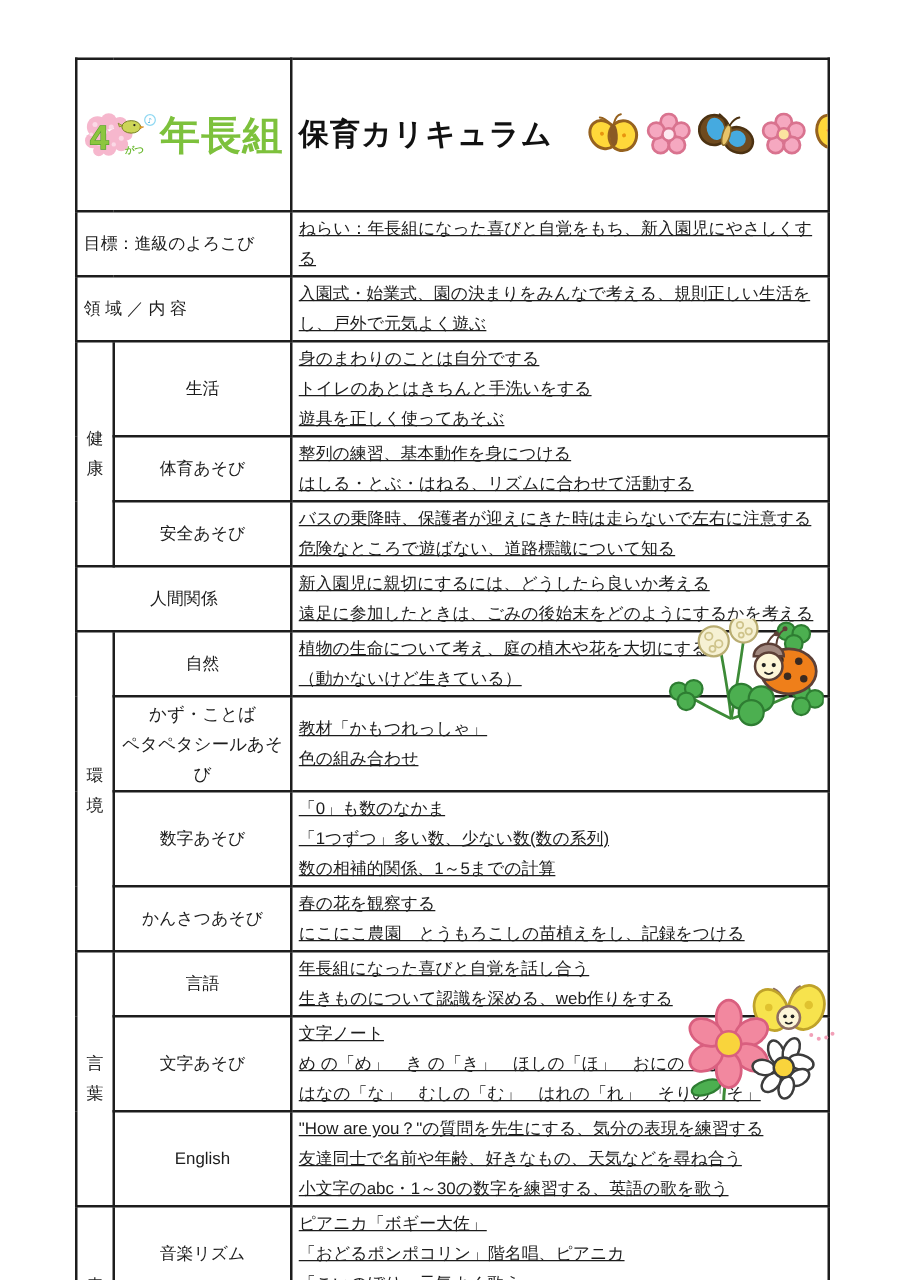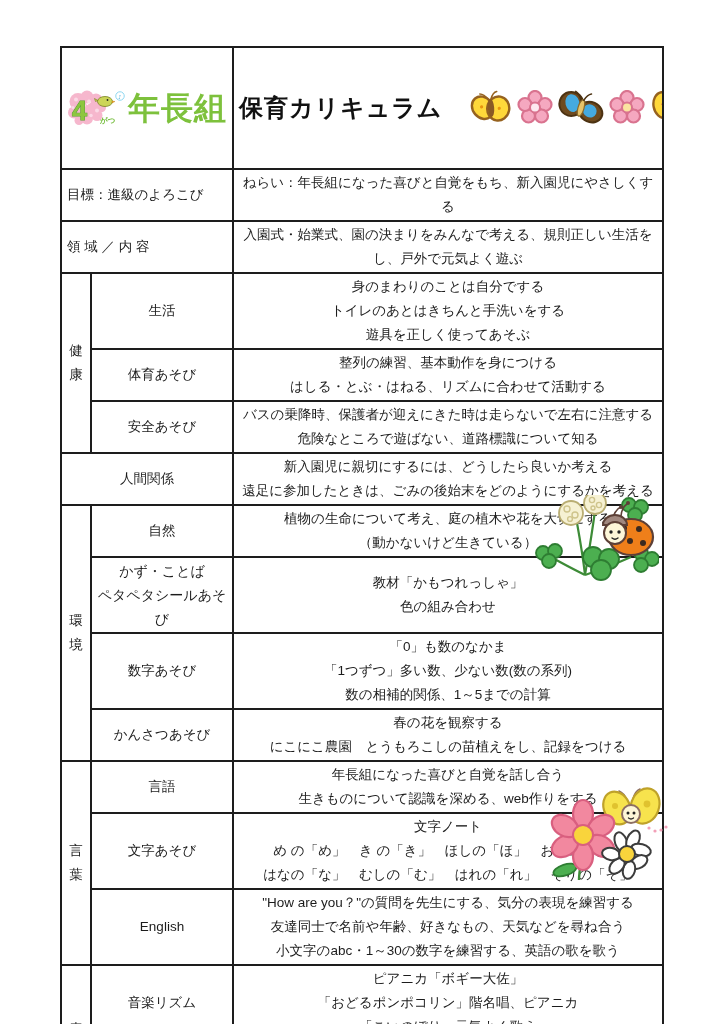--- a/index.html
+++ b/index.html
@@ -51,21 +51,22 @@
     text-align:center;
     font-size:13.5px;
     line-height:18px;
   }
   td.sub.small{font-size:14px;padding:1px 1px;}
   td.label{
     text-align:left;
     font-size:14px;
   }
   td.content{
-    text-align:center;
+    text-align:left;
+    text-decoration:underline;
   }
   td.tight{line-height:20px;margin-left:20px;}
 
   
   td.hdr-left{padding:2px 2px;}
   .hdr-left-inner{display:flex;align-items:center;gap:2px;}
   .class-name{
     font-size:32px;font-weight:bold;color:#7dc13c;letter-spacing:1px;white-space:nowrap;
   }
   td.hdr-right{padding:2px 8px;}

